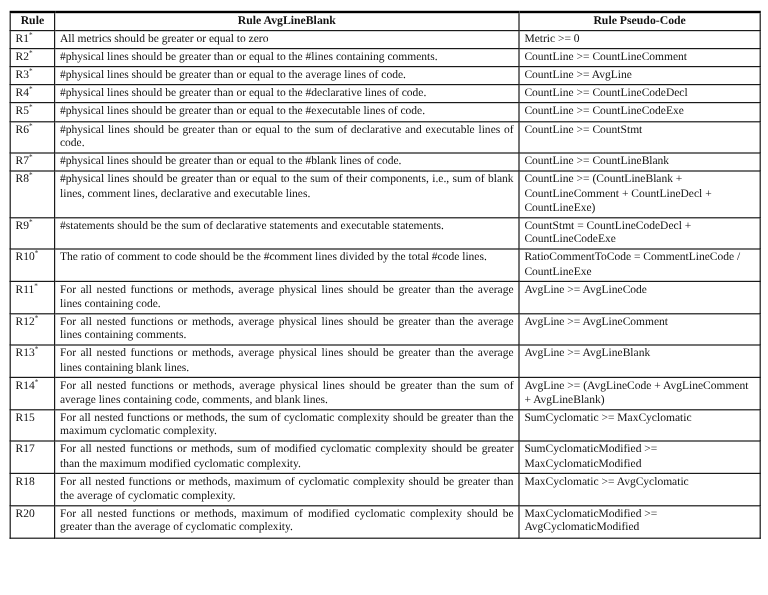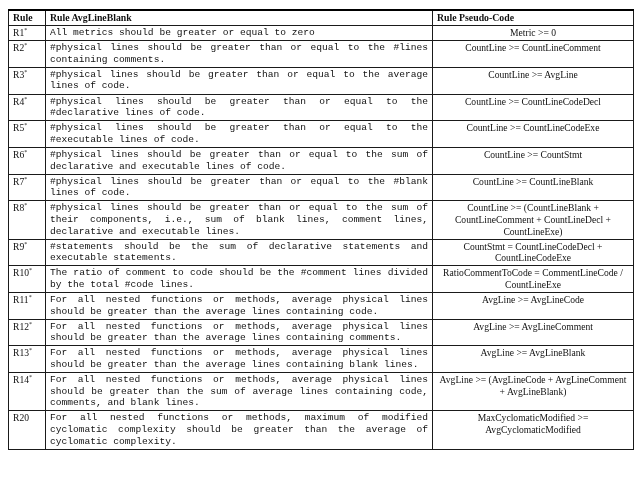--- a/index.html
+++ b/index.html
@@ -33,39 +33,38 @@
     padding: 1px 4px 1.5px 4px;
     font-size: 9.6px;
     line-height: 11.6px;
     vertical-align: top;
     box-sizing: border-box;
     overflow: hidden;
   }
   table.rules thead th {
     border-top: 2px solid #000000;
     font-weight: 700;
-    text-align: left;
+    text-align: center;
     font-size: 9.8px;
   }
   table.rules tbody { border-bottom: 1.5px solid #000; }
   td.rule-id {
     white-space: nowrap;
     text-align: left;
   }
   td.rule-id sup {
     font-size: 0.62em;
     line-height: 0;
     vertical-align: super;
   }
   td.rule-desc {
     text-align: justify;
-    font-family: Liberation Mono, monospace;
   }
   td.rule-pseudo {
-    text-align: center;
+    text-align: left;
   }
 </style>
 </head>
 <body>
 
 <div class="page">
   <table class="rules">
     <colgroup>
       <col class="c-rule">
       <col class="c-desc">
@@ -143,19 +142,34 @@
           <td class="rule-id">R13<sup>*</sup></td>
           <td class="rule-desc">For all nested functions or methods, average physical lines should be greater than the average lines containing blank lines.</td>
           <td class="rule-pseudo">AvgLine &gt;= AvgLineBlank</td>
         </tr>
         <tr>
           <td class="rule-id">R14<sup>*</sup></td>
           <td class="rule-desc">For all nested functions or methods, average physical lines should be greater than the sum of average lines containing code, comments, and blank lines.</td>
           <td class="rule-pseudo">AvgLine &gt;= (AvgLineCode + AvgLineComment + AvgLineBlank)</td>
         </tr>
         <tr>
+          <td class="rule-id">R15</td>
+          <td class="rule-desc">For all nested functions or methods, the sum of cyclomatic complexity should be greater than the maximum cyclomatic complexity.</td>
+          <td class="rule-pseudo">SumCyclomatic &gt;= MaxCyclomatic</td>
+        </tr>
+        <tr>
+          <td class="rule-id">R17</td>
+          <td class="rule-desc">For all nested functions or methods, sum of modified cyclomatic complexity should be greater than the maximum modified cyclomatic complexity.</td>
+          <td class="rule-pseudo">SumCyclomaticModified &gt;= MaxCyclomaticModified</td>
+        </tr>
+        <tr>
+          <td class="rule-id">R18</td>
+          <td class="rule-desc">For all nested functions or methods, maximum of cyclomatic complexity should be greater than the average of cyclomatic complexity.</td>
+          <td class="rule-pseudo">MaxCyclomatic &gt;= AvgCyclomatic</td>
+        </tr>
+        <tr>
           <td class="rule-id">R20</td>
           <td class="rule-desc">For all nested functions or methods, maximum of modified cyclomatic complexity should be greater than the average of cyclomatic complexity.</td>
           <td class="rule-pseudo">MaxCyclomaticModified &gt;= AvgCyclomaticModified</td>
         </tr>
       </tbody>
   </table>
 </div>
 
 </body></html>

